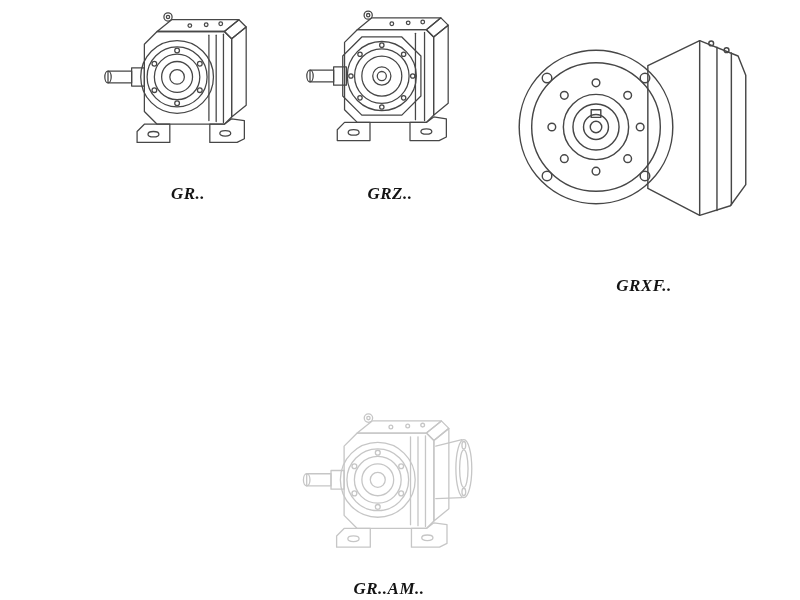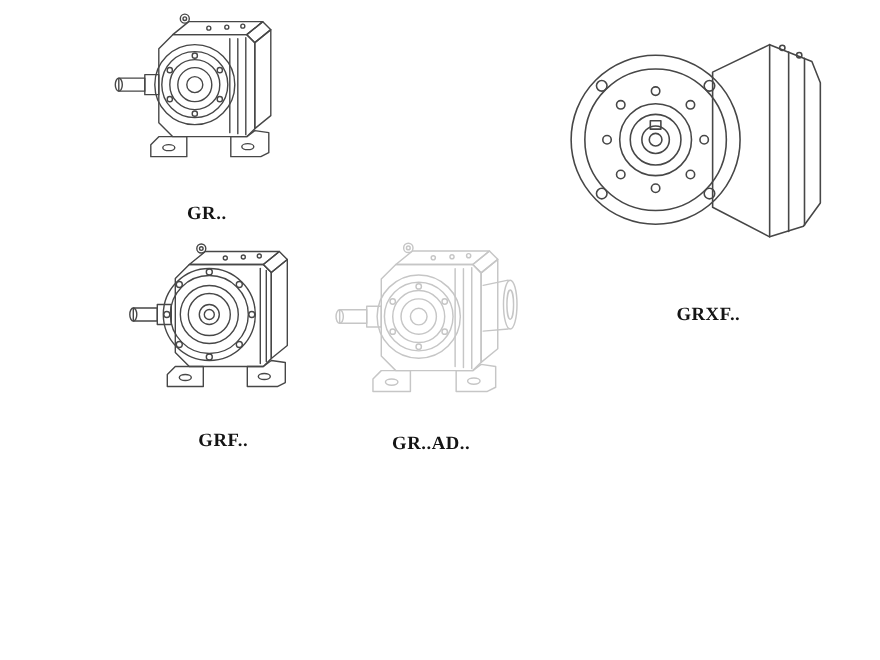--- a/index.html
+++ b/index.html
@@ -13,20 +13,21 @@
   .page {
     position: absolute; inset: 0;
     background: #ffffff;
   }
   .fig {
     position: absolute;
     display: flex;
     flex-direction: column;
     align-items: center;
     justify-content: space-between;
+    font-style: italic;
   }
   .fig svg { flex: 0 0 auto; display: block; }
   .label {
     font-weight: bold;
     font-size: 17px;
     letter-spacing: 0.5px;
     color: #141414;
     text-align: center;
     white-space: nowrap;
   }
@@ -220,44 +221,46 @@
 
 <div class="page">
 
   <div class="fig" style="left:88px; top:4px; width:200px; height:200px;">
     <svg class="solid" width="200" height="155" viewBox="0 0 220 170">
       <use href="#sym-foot"></use>
     </svg>
     <div class="label">GR..</div>
   </div>
 
+  <div class="fig" style="left:290px; top:4px; width:200px; height:200px;">
+    <svg class="solid" width="200" height="155" viewBox="0 0 220 170">
+      <use href="#sym-grz"></use>
+    </svg>
+    <div class="label">GRZ..</div>
+  </div>
 
   <div class="fig" style="left:500px; top:2px; width:288px; height:294px;">
     <svg class="solid" width="288" height="250" viewBox="0 0 300 260">
       <use href="#sym-grxf"></use>
     </svg>
     <div class="label">GRXF..</div>
   </div>
 
-  <div class="fig" style="left:98px; top:213px; width:210px; height:197px;">
-    <svg class="solid" width="200" height="155" viewBox="0 0 220 170">
-      <use href="#sym-grf"></use>
-    </svg>
-    <div class="label">GRF..</div>
-  </div>
-
-  <div class="fig" style="left:288px; top:212px; width:208px; height:201px;">
-    <svg class="phantom" width="208" height="161" viewBox="0 0 220 170">
+
+
+
+
+  <div class="fig" style="left:286px; top:405px; width:206px; height:194px;">
+    <svg class="phantom" width="206" height="159" viewBox="0 0 220 170">
       <use href="#sym-foot"></use>
       <g fill="none" stroke="currentColor" stroke-width="1.4" stroke-linecap="round">
-        <line x1="160" y1="50" x2="184" y2="45"></line>
-        <line x1="160" y1="94" x2="184" y2="92"></line>
-        <ellipse cx="186" cy="68.5" rx="6.5" ry="23.5"></ellipse>
-        <ellipse cx="186" cy="68.5" rx="3.2" ry="14"></ellipse>
-      </g>
-    </svg>
-    <div class="label">GR..AD..</div>
-  </div>
-
-
-
+        <line x1="160" y1="44" x2="188" y2="37"></line>
+        <line x1="160" y1="100" x2="188" y2="99"></line>
+        <ellipse cx="190" cy="68" rx="8.5" ry="31"></ellipse>
+        <ellipse cx="190" cy="68" rx="4.5" ry="20"></ellipse>
+        <ellipse cx="190" cy="43" rx="2" ry="4"></ellipse>
+        <ellipse cx="190" cy="93" rx="2" ry="4"></ellipse>
+      </g>
+    </svg>
+    <div class="label">GR..AM..</div>
+  </div>
 
 </div>
 
 </body></html>

